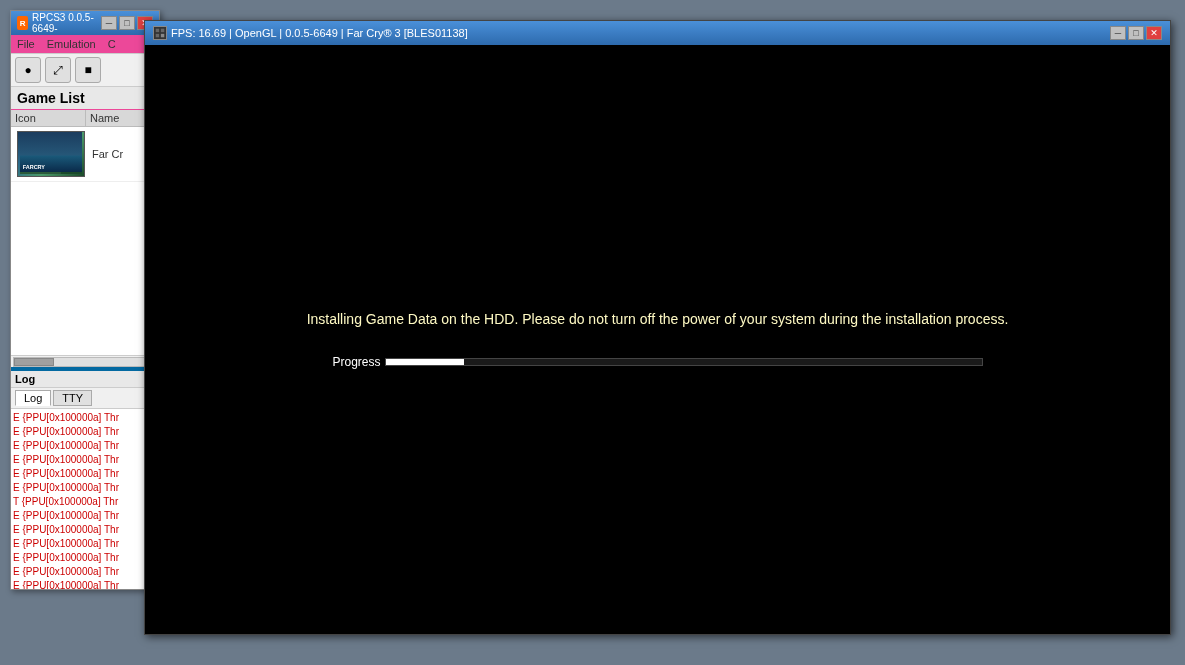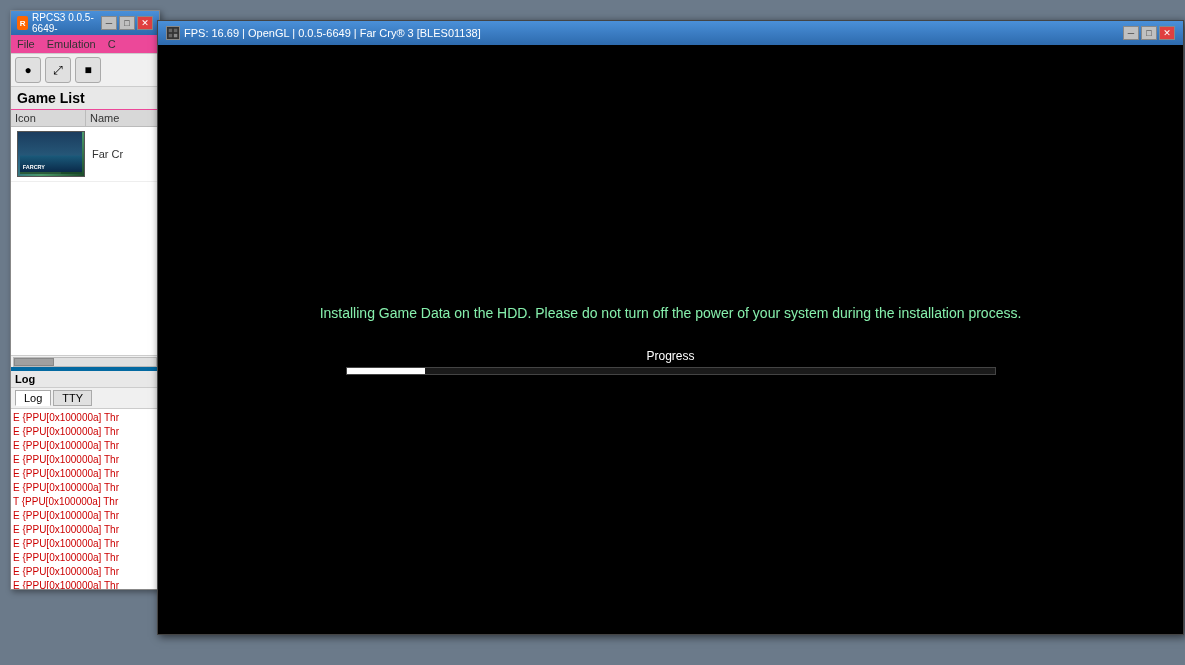--- a/index.html
+++ b/index.html
@@ -265,21 +265,21 @@
       color: #cc0000;
       white-space: nowrap;
       overflow: hidden;
       line-height: 1.4;
     }
 
     
     .game-window {
       position: absolute;
       top: 20px;
-      left: 157px;
+      left: 144px;
       width: 1027px;
       height: 615px;
       background: #000;
       border: 1px solid #444;
       box-shadow: 2px 2px 8px rgba(0,0,0,0.6);
       display: flex;
       flex-direction: column;
     }
 
     .game-title-bar {
@@ -316,31 +316,30 @@
       flex: 1;
       background: #000;
       display: flex;
       flex-direction: column;
       align-items: center;
       justify-content: center;
       position: relative;
     }
 
     .install-message {
-      color: #86efac;
+      color: #fef9c3;
       font-size: 14px;
       text-align: center;
       margin-bottom: 28px;
       font-family: Arial, sans-serif;
     }
 
     .progress-container {
       width: 650px;
       display: flex;
-      flex-direction: column;
       align-items: center;
       gap: 4px;
     }
 
     .progress-label {
       color: white;
       font-size: 12px;
       font-family: Arial, sans-serif;
     }
 

